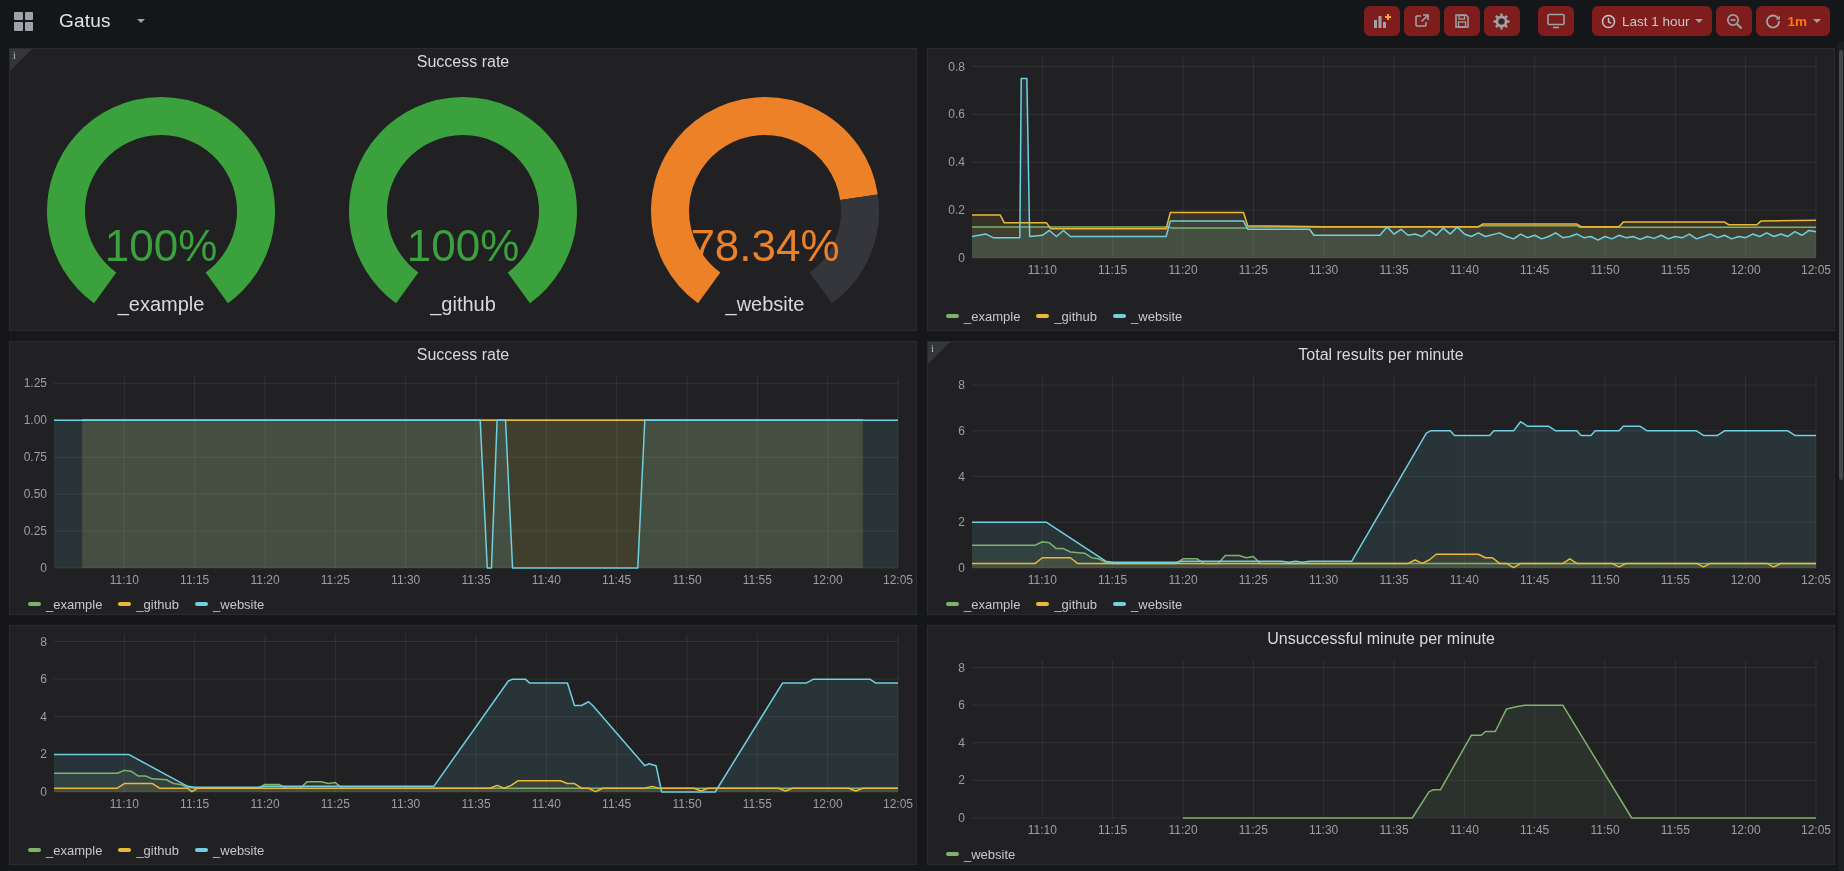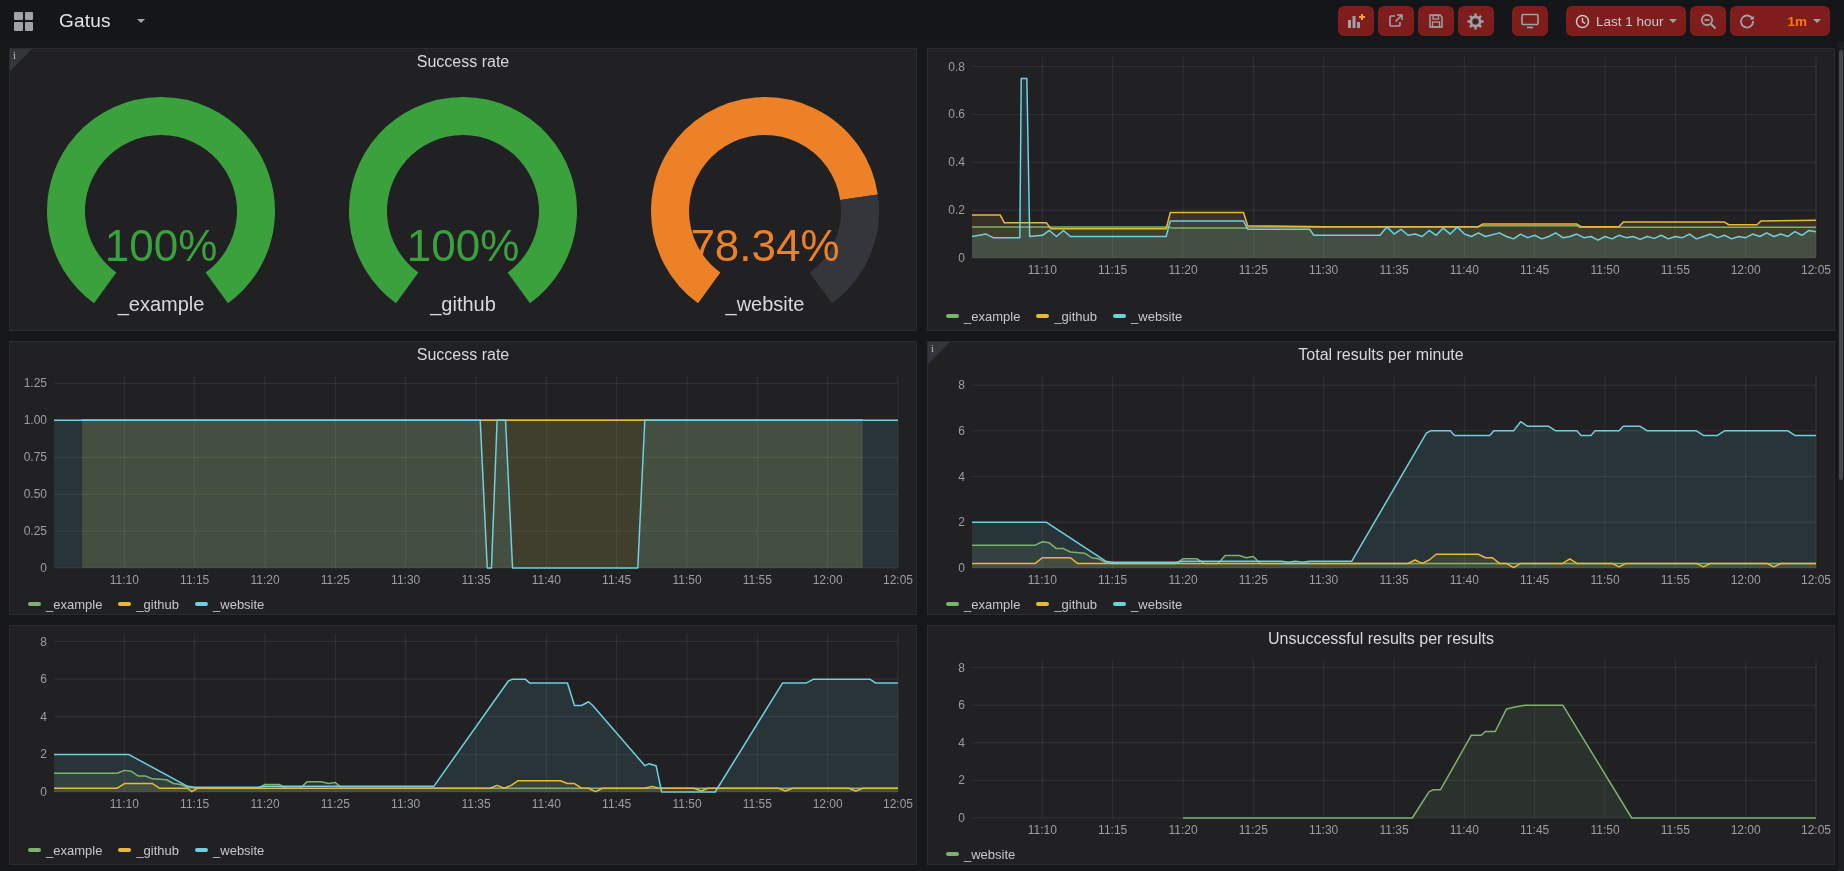--- a/index.html
+++ b/index.html
@@ -12,21 +12,21 @@
   .grid-icon span { background:#9fa2a7; border-radius:1px; }
   .dash-title { color:#e3e4e6; font-size:19px; font-weight:400; letter-spacing:.2px; }
   .caret { width:0; height:0; border-left:4px solid transparent; border-right:4px solid transparent;
            border-top:4px solid #9fa2a7; display:inline-block; }
   .nav-right { margin-left:auto; display:flex; align-items:center; gap:4px; }
   .nav-btn { height:30px; min-width:36px; padding:0 9px; background:#7f1d1d; border-radius:6px;
              display:flex; align-items:center; justify-content:center; gap:6px; cursor:pointer; }
   .nav-btn svg { display:block; }
   .nav-gap { width:10px; }
   .nav-btn .btn-text { color:#c7c8c9; font-size:13.5px; white-space:nowrap; }
-  .nav-btn .btn-text.orange { color:#ff780a; font-weight:700;margin-left:26px; }
+  .nav-btn .btn-text.orange { color:#ff780a; font-weight:700; }
   
   .dash { padding:6px 9px 0 9px; display:grid; grid-template-columns:1fr 1fr;
           grid-template-rows:283px 274px 240px; gap:10px; }
   .panel { background:#212124; border:1px solid #2b2c30; position:relative;
            display:flex; flex-direction:column; overflow:hidden; }
   .panel-title { height:26px; line-height:26px; text-align:center; color:#d8d9da;
                  font-size:16px; font-weight:500; cursor:pointer; flex:none; }
   .info-corner { position:absolute; top:0; left:0; width:0; height:0;
                  border-top:22px solid #35363c; border-right:22px solid transparent; z-index:3; }
   .info-corner i { position:absolute; top:-21px; left:3px; color:#c3c5c8; font-size:10px;
@@ -387,21 +387,21 @@
           <span>_github</span>
         </span>
         <span class="item">
           <span class="swatch" style="background: rgb(110, 208, 224);"></span>
           <span>_website</span>
         </span>
       </div>
   </section>
 
   <section class="panel">
-    <div class="panel-title">Unsuccessful results per results</div>
+    <div class="panel-title">Unsuccessful minute per minute</div>
     <div class="chart-body"><svg width="906" height="188" font-family="Liberation Sans, sans-serif">
           <line x1="44" y1="166" x2="888" y2="166" stroke="rgba(255,255,255,0.08)"></line>
           <line x1="44" y1="128.38095238095238" x2="888" y2="128.38095238095238" stroke="rgba(255,255,255,0.08)"></line>
           <line x1="44" y1="90.76190476190476" x2="888" y2="90.76190476190476" stroke="rgba(255,255,255,0.08)"></line>
           <line x1="44" y1="53.14285714285714" x2="888" y2="53.14285714285714" stroke="rgba(255,255,255,0.08)"></line>
           <line x1="44" y1="15.523809523809533" x2="888" y2="15.523809523809533" stroke="rgba(255,255,255,0.08)"></line>
           <line x1="114.33333333333333" y1="8" x2="114.33333333333333" y2="166" stroke="rgba(255,255,255,0.08)"></line>
           <line x1="184.66666666666666" y1="8" x2="184.66666666666666" y2="166" stroke="rgba(255,255,255,0.08)"></line>
           <line x1="255" y1="8" x2="255" y2="166" stroke="rgba(255,255,255,0.08)"></line>
           <line x1="325.3333333333333" y1="8" x2="325.3333333333333" y2="166" stroke="rgba(255,255,255,0.08)"></line>

